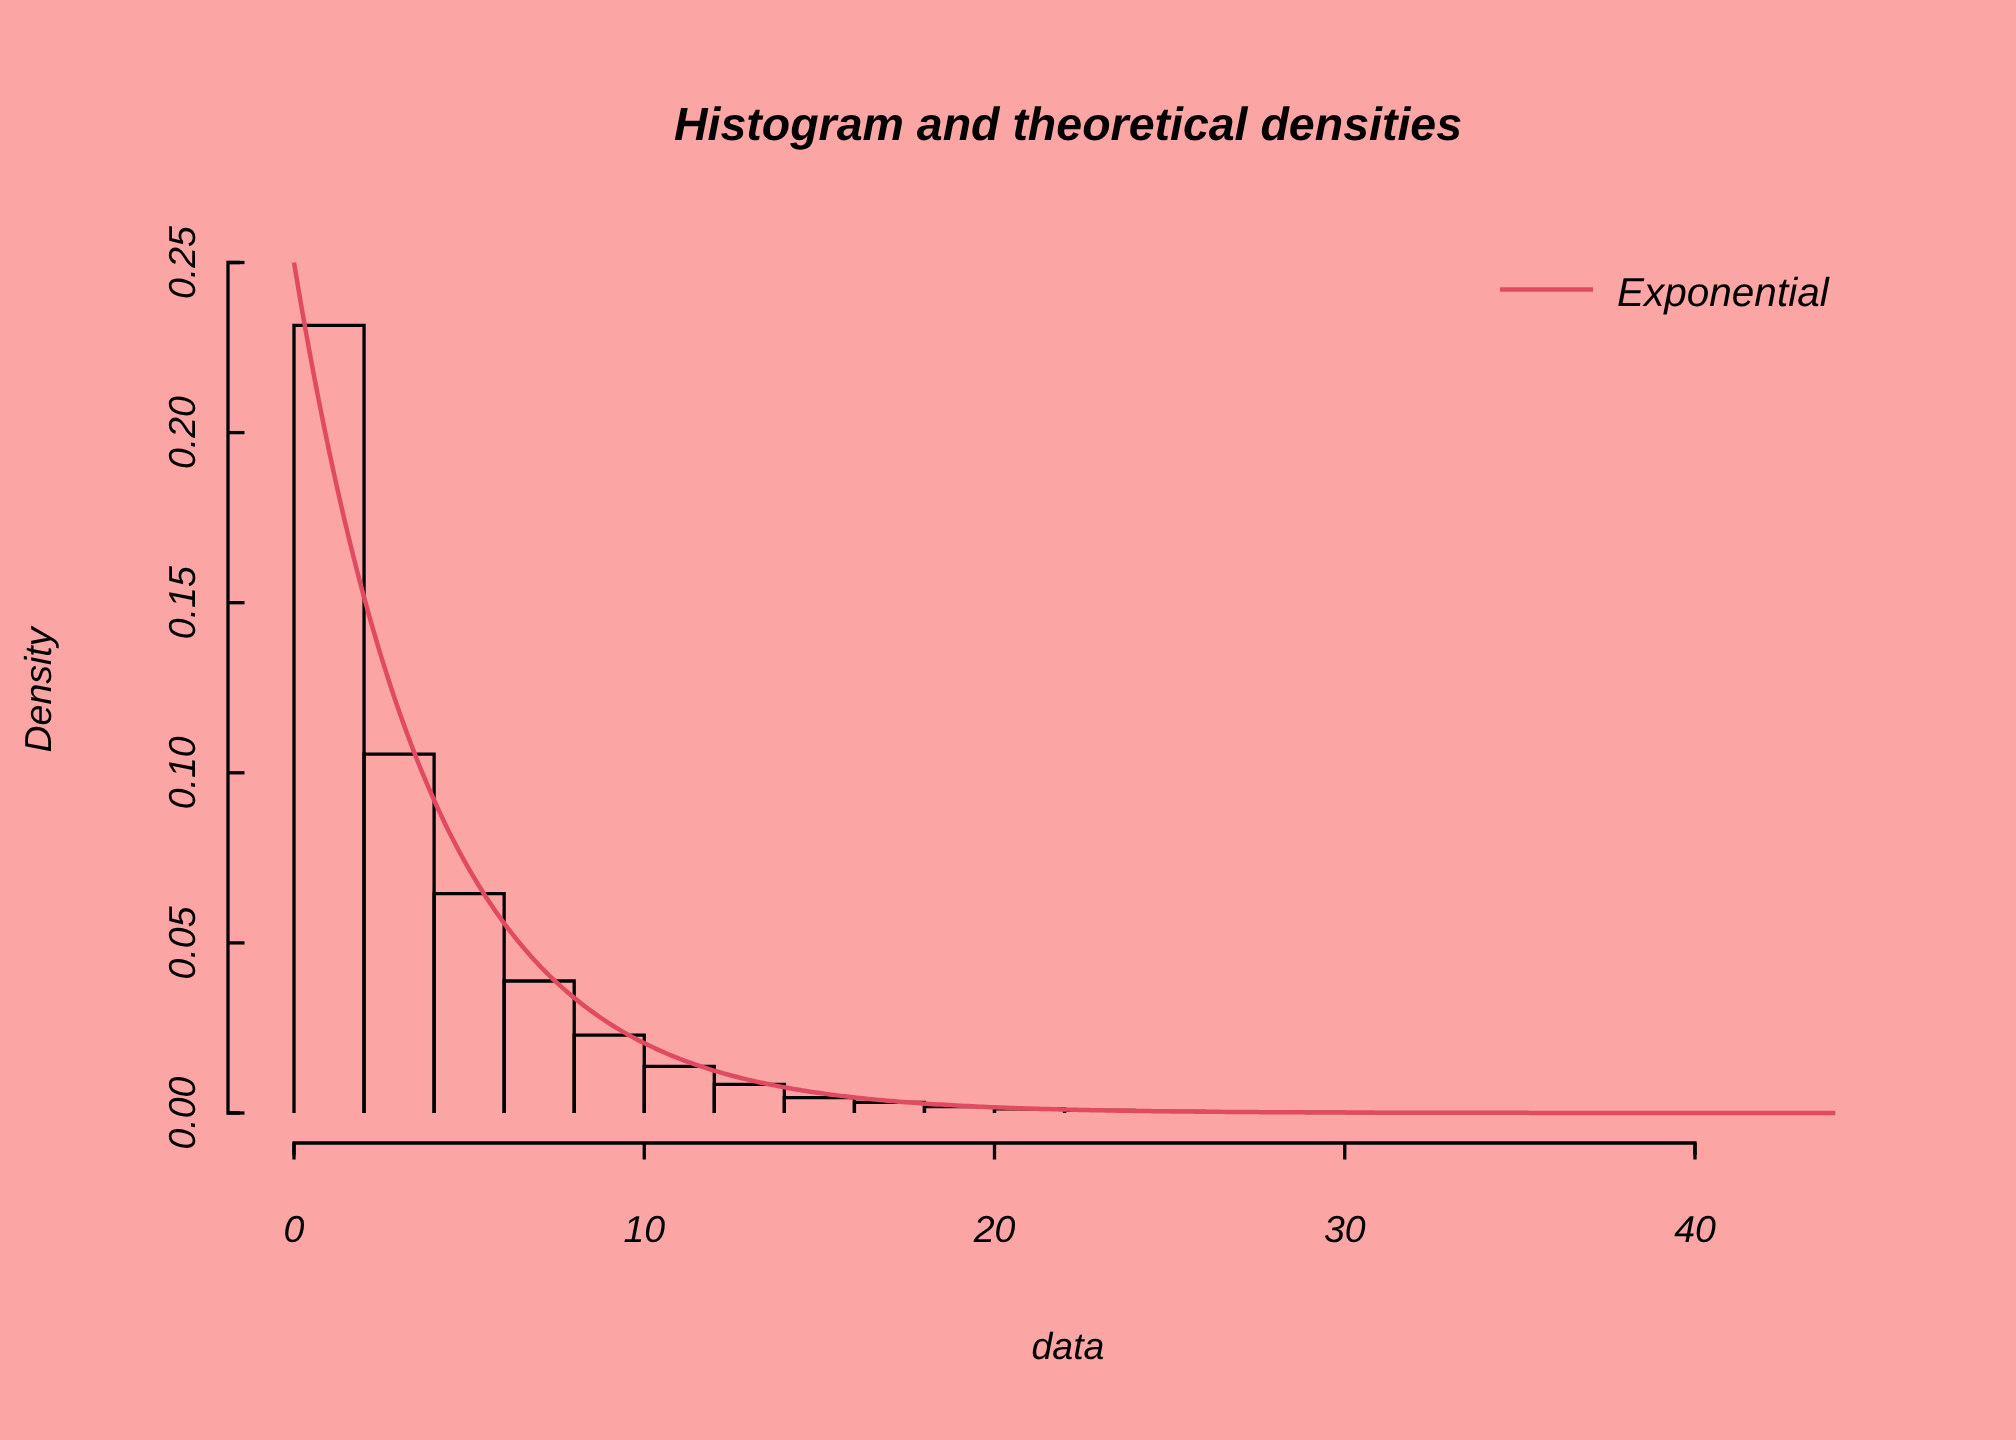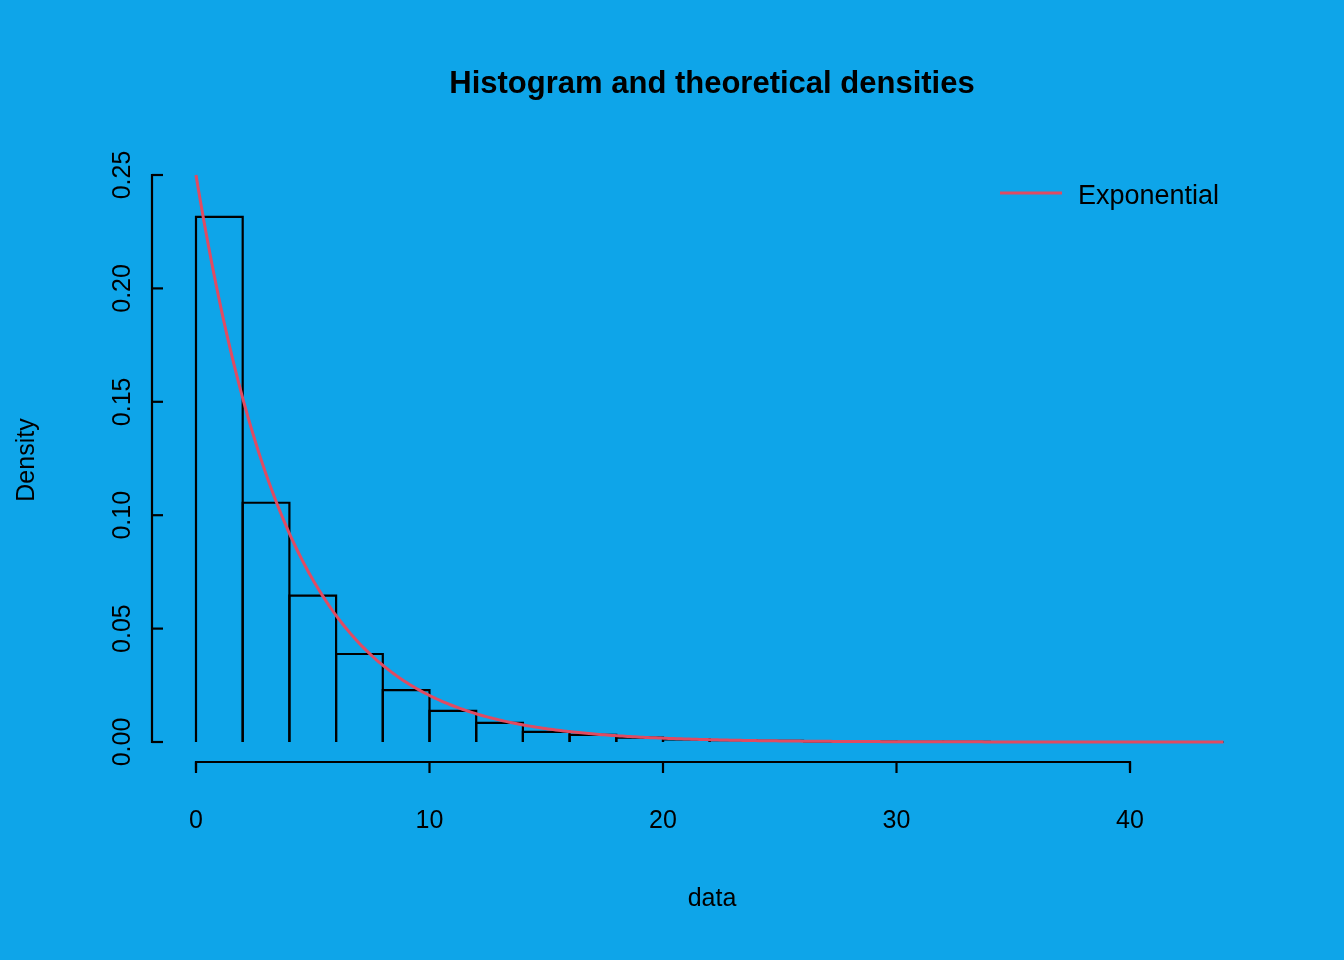--- a/index.html
+++ b/index.html
@@ -10,21 +10,22 @@
   body {
     width: 1344px;
     height: 960px;
     font-family: "Liberation Sans", sans-serif;
     overflow: hidden;
   }
   #plot-root {
     position: relative;
     width: 1344px;
     height: 960px;
-    background: #0ea5e9;
+    background: #fca5a5;
+    font-style: italic;
   }
   svg.plot-svg {
     display: block;
     width: 1344px;
     height: 960px;
   }
   .plot-title {
     font-family: "Liberation Sans", sans-serif;
     font-weight: bold;
     font-size: 31px;

